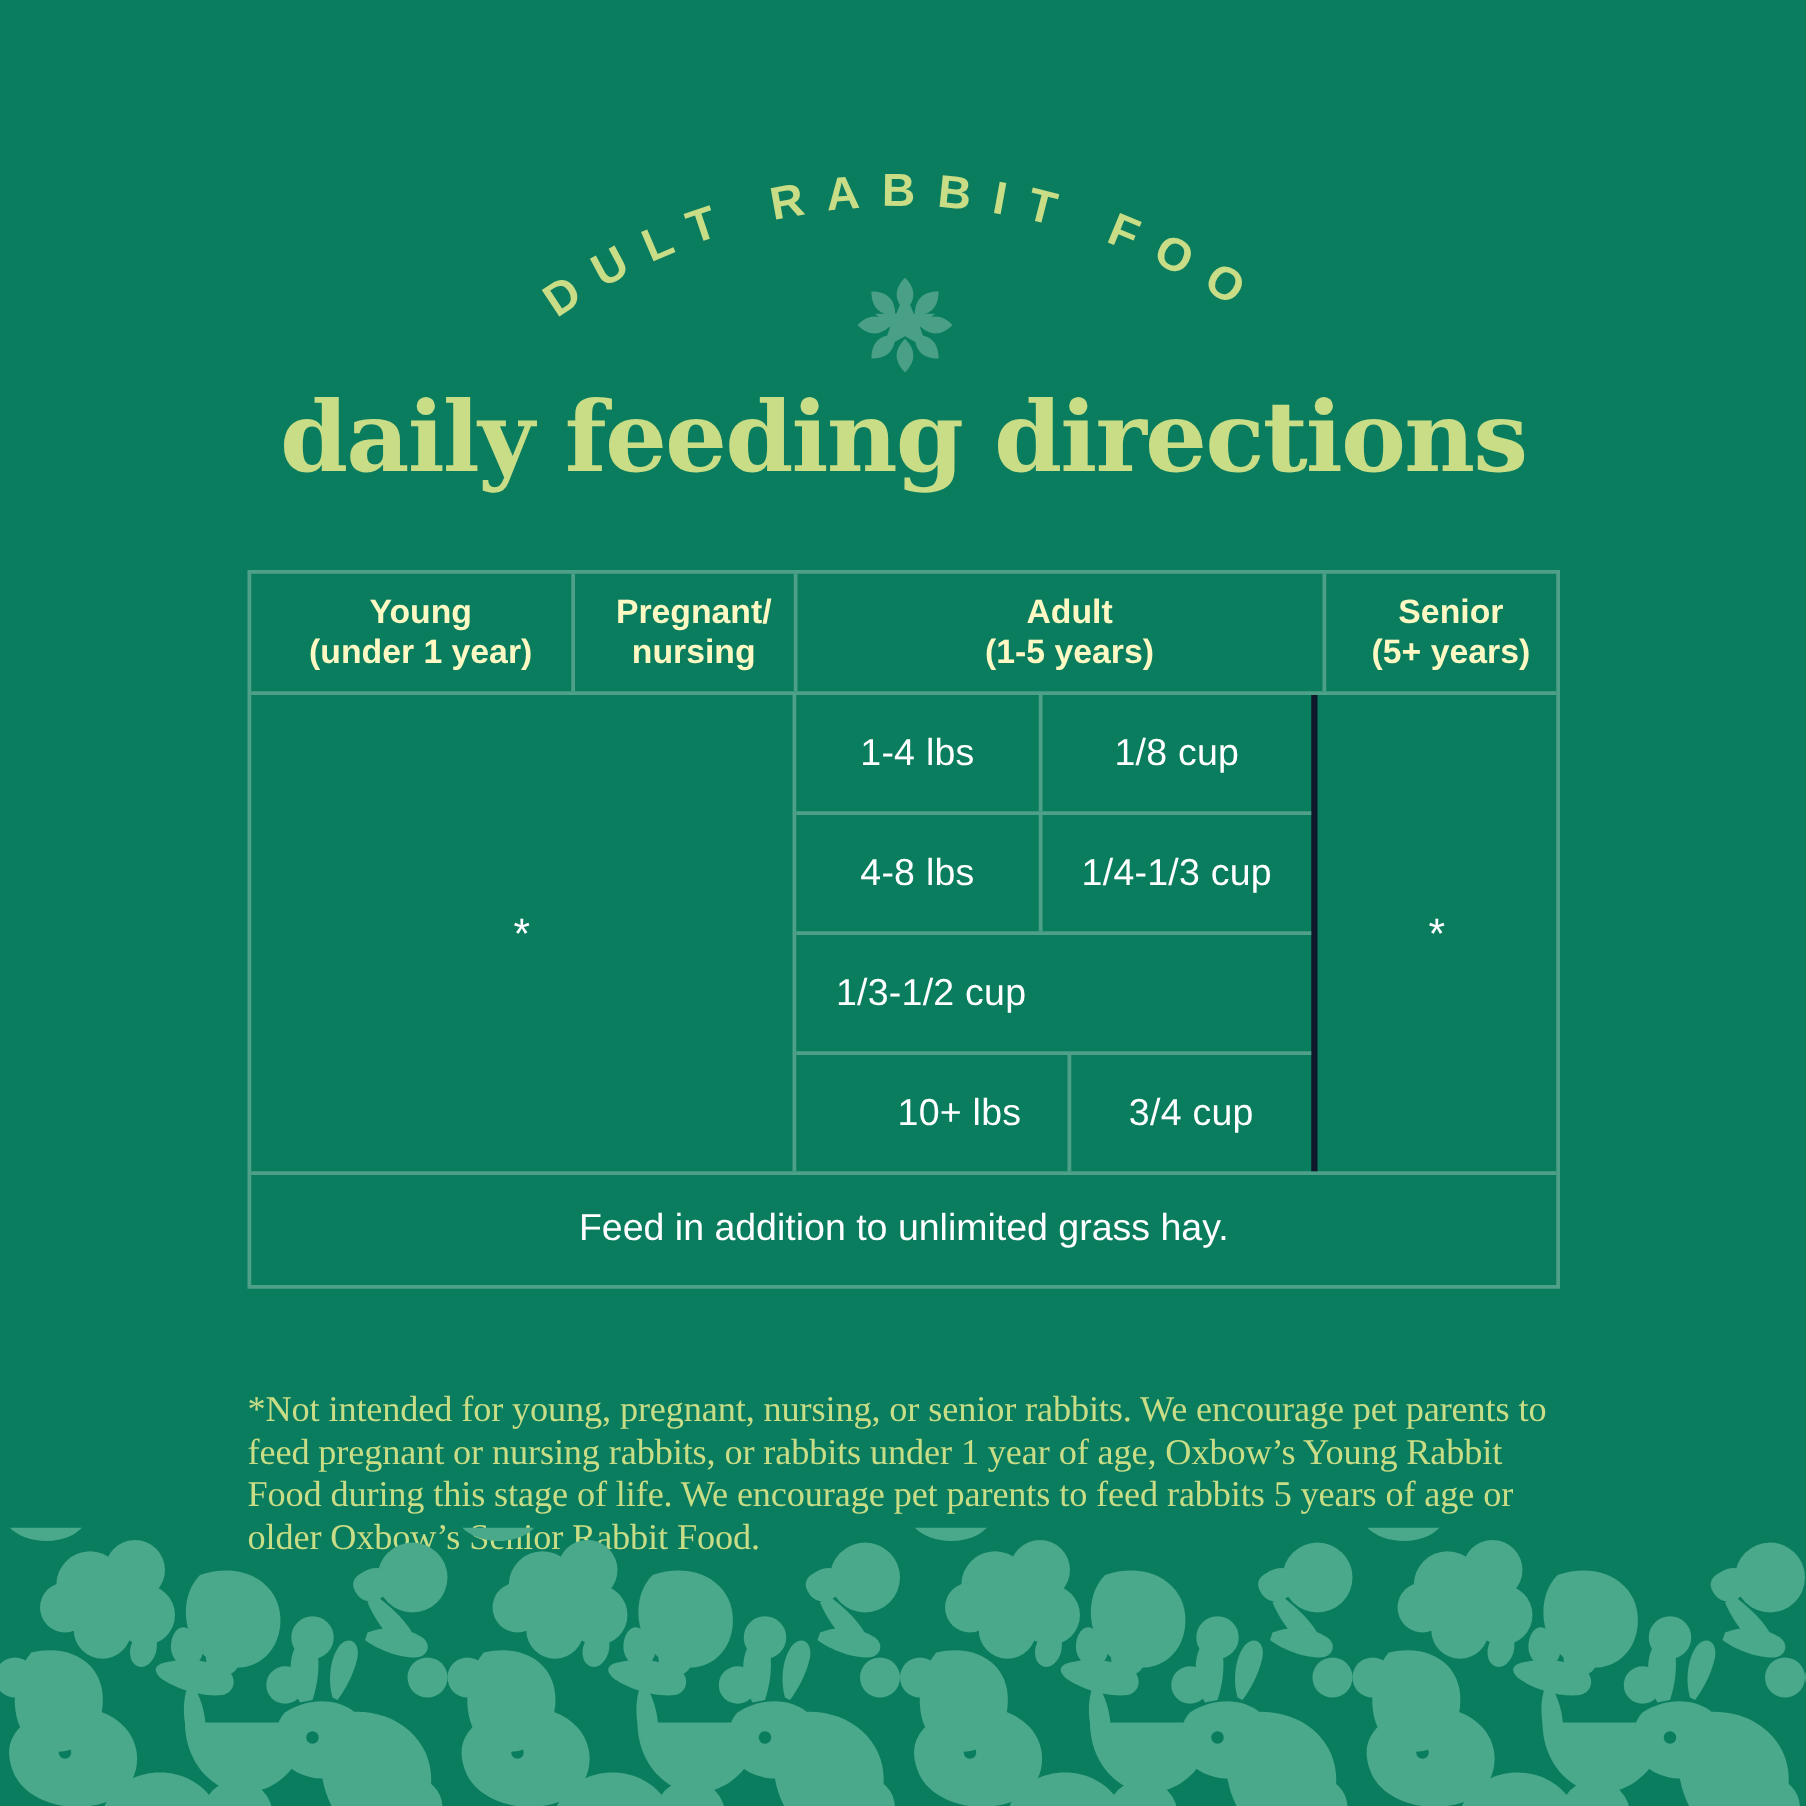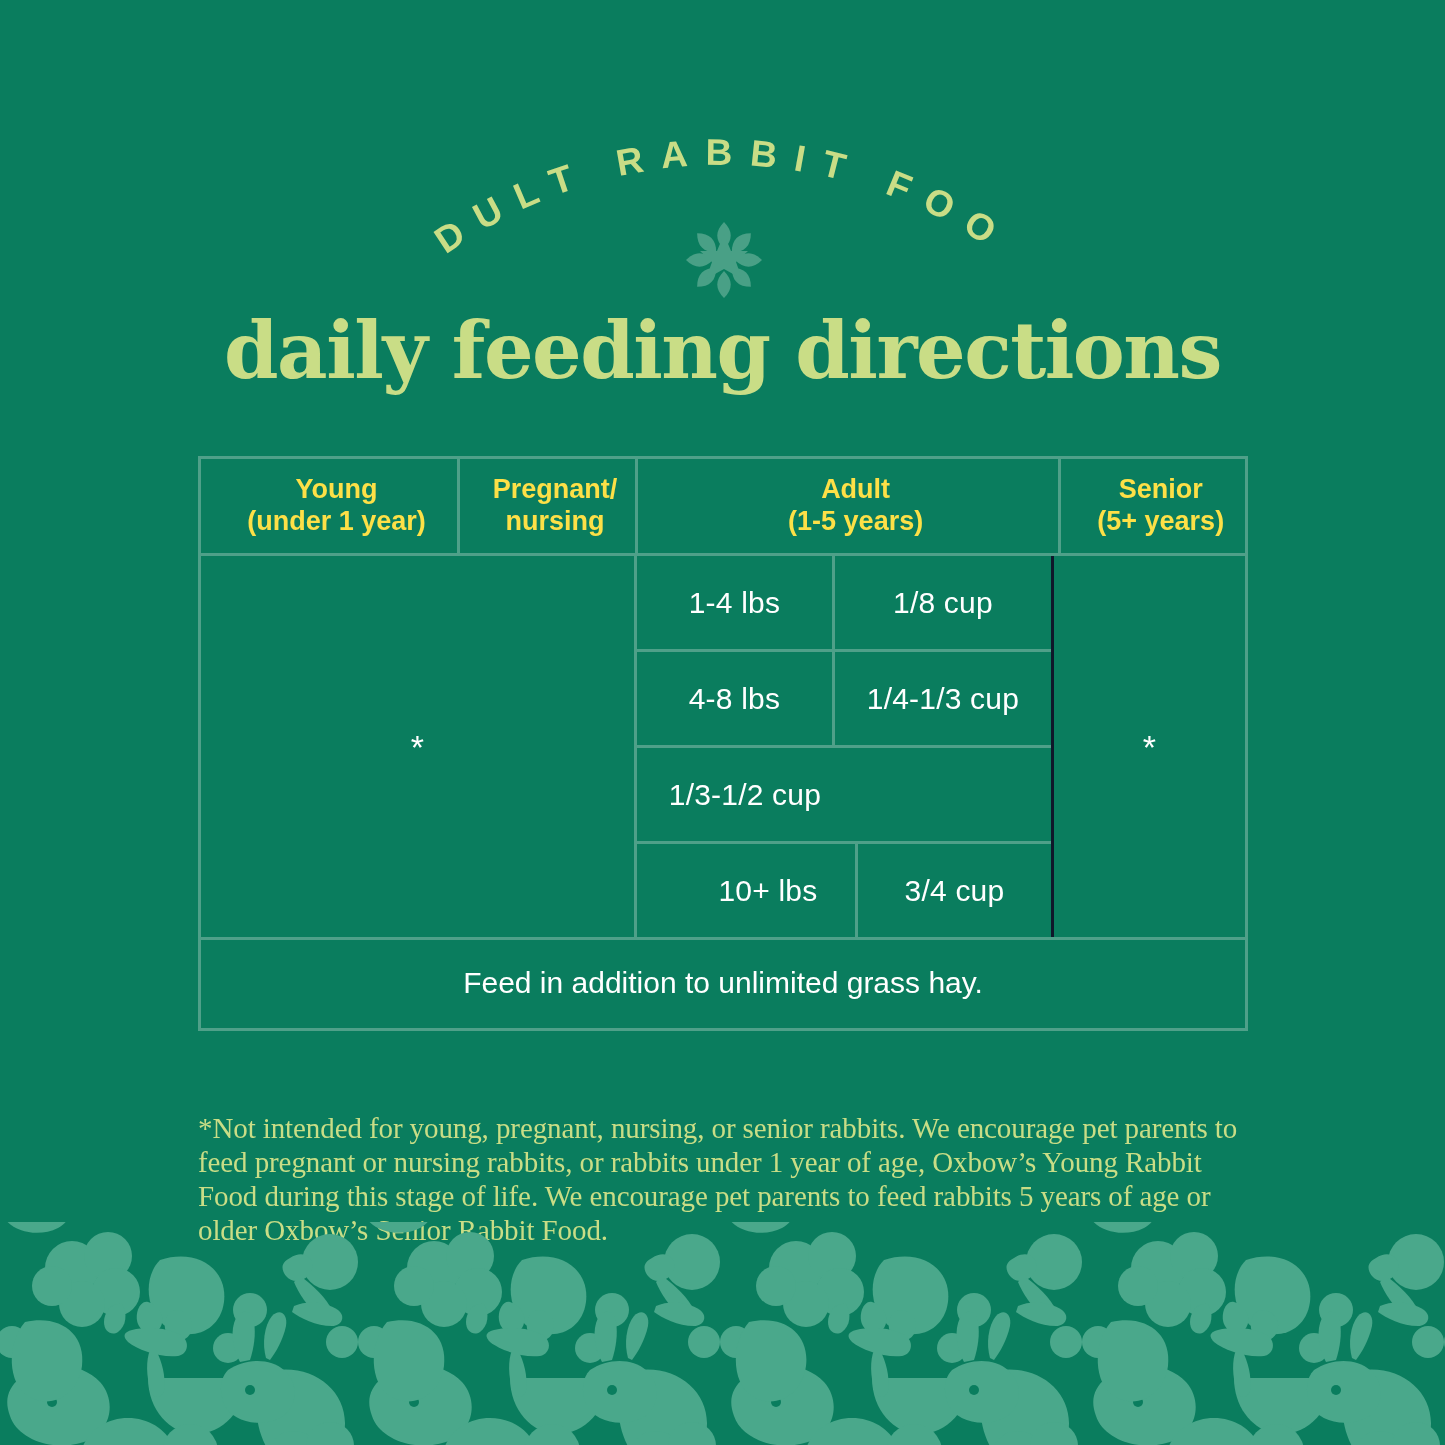--- a/index.html
+++ b/index.html
@@ -79,21 +79,21 @@
   .trow { display: flex; width: 100%; box-sizing: border-box; }
 
   
   #hdr-row { height: 94px; }
   .hcell {
     box-sizing: border-box;
     display: flex;
     align-items: center;
     justify-content: center;
     text-align: center;
-    color: #fde047;
+    color: #fef9c3;
     font-family: "Liberation Sans", sans-serif;
     font-weight: 700;
     font-size: 27px;
     line-height: 1.18;
     border-right: 3px solid #4fa089;
     padding: 0 6px;
     margin-left: 15px;
   }
   .hcell:last-child { border-right: none; }
   .c-young    { width: 249px; }
@@ -122,21 +122,21 @@
     font-weight: 400;
     color: #ffffff;
     line-height: 1;
   }
   #merged-left { width: 438px; }
 
   
   #adult-grid {
     width: 417px;
     box-sizing: border-box;
-    border-right: 3px solid #0f172a;
+    border-right: 5px solid #0f172a;
     display: flex;
     flex-direction: column;
   }
   .arow {
     flex: 1 1 0;
     display: flex;
     border-bottom: 3px solid #4fa089;
     box-sizing: border-box;
   }
   .arow:last-child { border-bottom: none; padding-left: 44px; }

